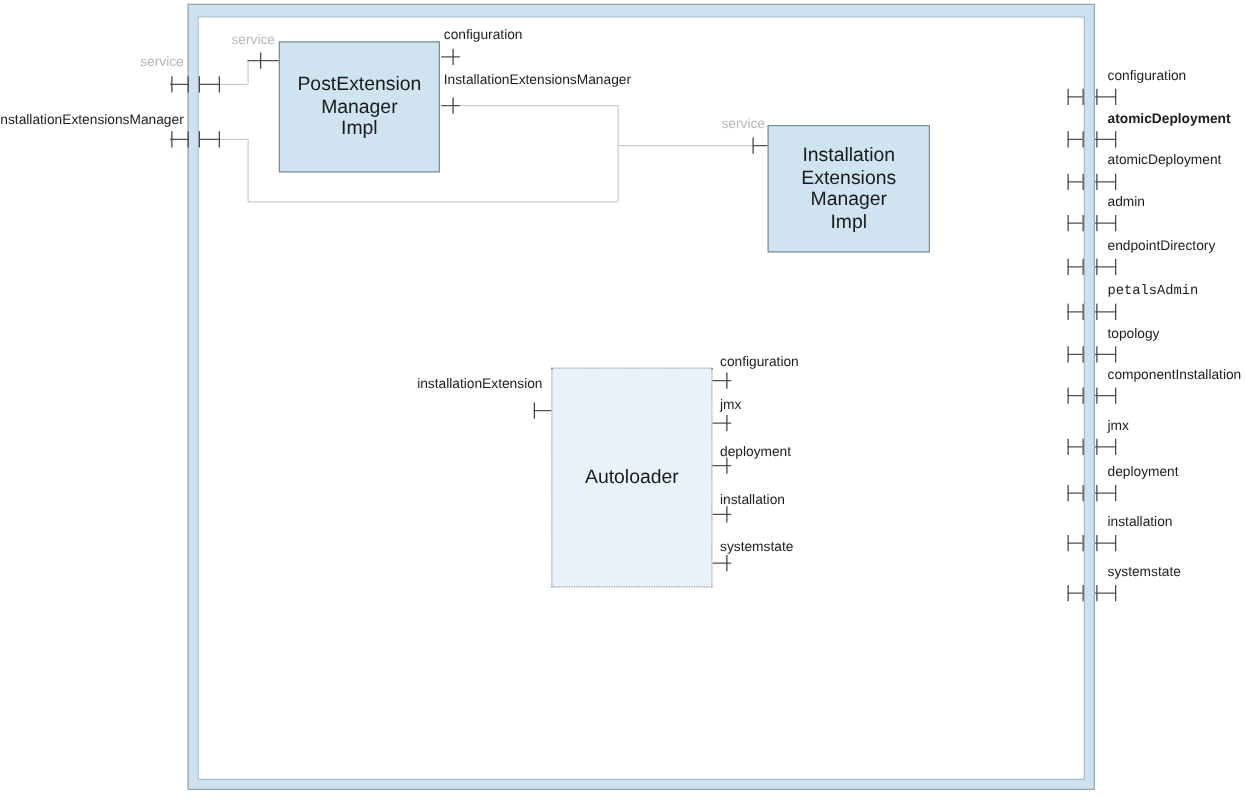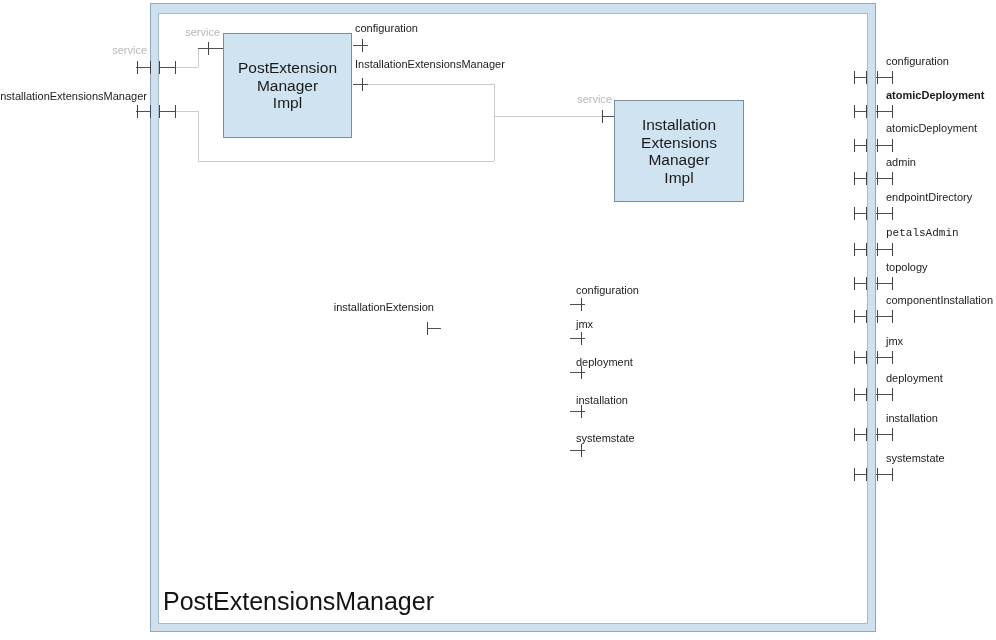--- a/index.html
+++ b/index.html
@@ -44,22 +44,24 @@
       <span>PostExtension</span>
       <span>Manager</span>
       <span>Impl</span>
     </div>
   <div class="component" style="left: 614px; top: 100px; width: 130px; height: 102px;">
       <span>Installation</span>
       <span>Extensions</span>
       <span>Manager</span>
       <span>Impl</span>
     </div>
+  <div class="component dotted" style="left: 441px; top: 294px; width: 129px; height: 176px;">
+      <span>Autoloader</span>
+    </div>
 
-  <div class="composite-title">PostExtensionsManager</div>
 <div class="wire" style="left: 175.5px; top: 66.5px; width: 22.5px; height: 1px;"></div>
     <div class="wire" style="left: 198px; top: 47.5px; width: 1px; height: 19px;"></div>
     <div class="wire" style="left: 175.5px; top: 111px; width: 22.5px; height: 1px;"></div>
     <div class="wire" style="left: 198px; top: 111px; width: 1px; height: 50px;"></div>
     <div class="wire" style="left: 198px; top: 161px; width: 295.5px; height: 1px;"></div>
     <div class="wire" style="left: 493.5px; top: 83.5px; width: 1px; height: 77.5px;"></div>
     <div class="wire" style="left: 367.5px; top: 83.5px; width: 126px; height: 1px;"></div>
     <div class="wire" style="left: 493.5px; top: 116px; width: 108.5px; height: 1px;"></div>
     <div class="pline" style="left: 136px; top: 66.5px; width: 14.5px;"></div>
     <div class="ptick" style="left: 136.5px; top: 60.5px;"></div>

